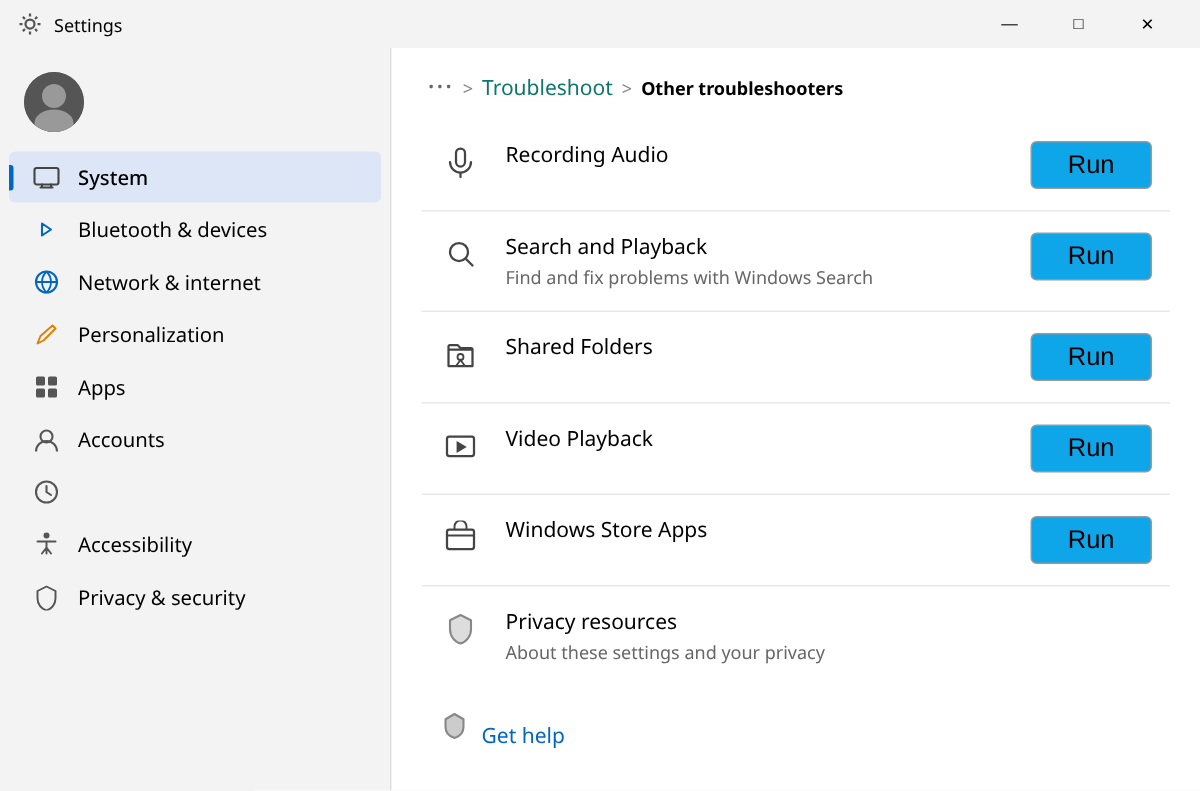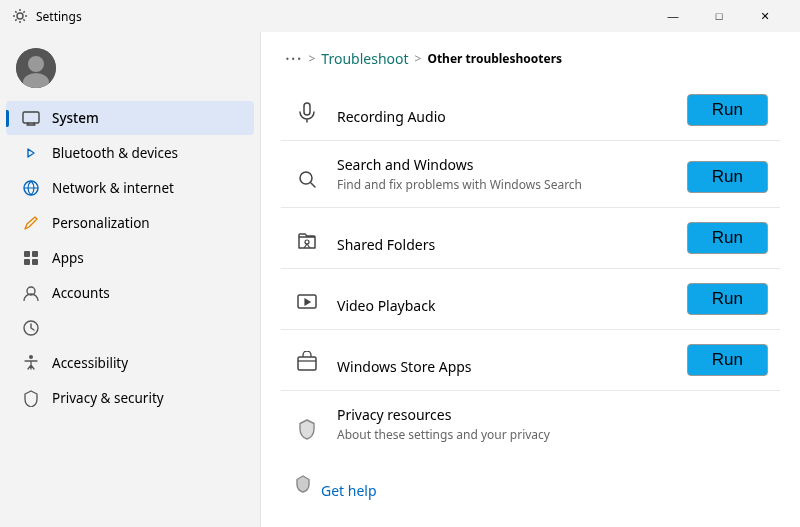--- a/index.html
+++ b/index.html
@@ -168,21 +168,21 @@
     .breadcrumb-sep { color: #888; font-size: 12px; }
     .breadcrumb-link { color: #0f766e; cursor: pointer; }
     .breadcrumb-current { font-weight: 700; font-size: 12px; color: #000; }
 
     
     .troubleshooter-list {
       padding: 0 20px;
     }
     .troubleshooter-item {
       display: flex;
-      align-items: flex-end;
+      align-items: flex-start;
       padding: 14px 12px;
       border-bottom: 1px solid #e8e8e8;
       gap: 16px;
     }
     .troubleshooter-item:last-child { border-bottom: none; }
     .ts-icon {
       width: 28px;
       height: 28px;
       display: flex;
       align-items: center;
@@ -368,21 +368,21 @@
       </div>
 
       <div class="troubleshooter-item">
         <div class="ts-icon">
           <svg width="22" height="22" viewBox="0 0 22 22" fill="none">
             <circle cx="10" cy="10" r="6" stroke="#444" stroke-width="1.5"></circle>
             <path d="M15 15l4 4" stroke="#444" stroke-width="1.5" stroke-linecap="round"></path>
           </svg>
         </div>
         <div class="ts-info">
-          <div class="ts-name">Search and Windows</div>
+          <div class="ts-name">Search and Playback</div>
           <div class="ts-desc">Find and fix problems with Windows Search</div>
         </div>
         <button class="run-btn">Run</button>
       </div>
 
       <div class="troubleshooter-item">
         <div class="ts-icon">
           <svg width="22" height="22" viewBox="0 0 22 22" fill="none">
             <path d="M3 8h16v11H3zM3 8V6a1 1 0 011-1h5l2 2h7a1 1 0 011 1v0" stroke="#444" stroke-width="1.5" stroke-linejoin="round"></path>
             <circle cx="11" cy="13" r="2" stroke="#444" stroke-width="1.2"></circle>

